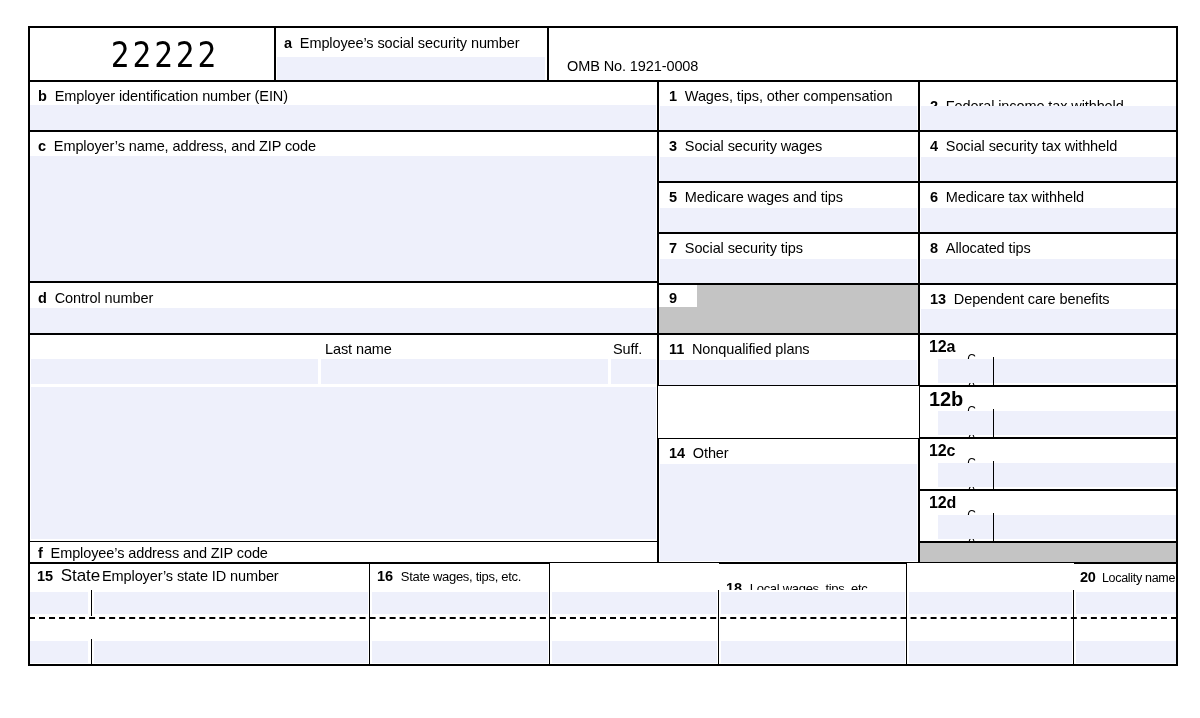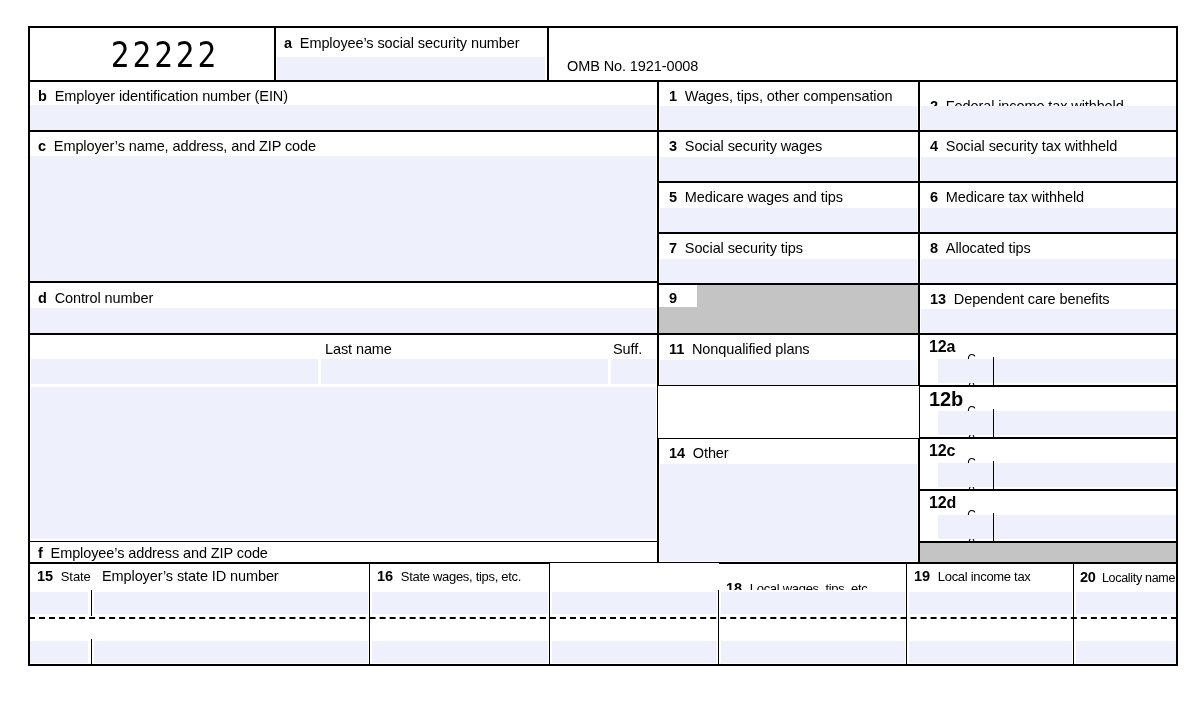--- a/index.html
+++ b/index.html
@@ -90,21 +90,21 @@
     width:22px;height:22px;
     background:#eef0fb;
     border:1px solid #888;
     box-sizing:border-box;
   }
   .chk-lbl{
     position:absolute;
     font-size:11.5px;line-height:12.5px;
     white-space:pre-line;
   }
-  .small-lbl{font-size:13px;}
+  .small-lbl{font-size:17px;}
   .tiny-lbl{font-size:13px;letter-spacing:-0.3px;}
 </style>
 </head>
 <body>
 
 <div id="form-root">
 
   <div id="outer-frame"></div>
 
   <div class="cell" style="left:28px;top:26px;width:247px;height:55px;border-width:2px 1px 1px 2px;"></div>
@@ -293,25 +293,20 @@
     </div>
   </div>
 
 
   <div class="cell" style="left:719px;top:563px;width:188px;height:27px;border-width:1px 1px 0 0;">
     <div class="lbl" style="left:7px;top:4px;margin-top:12px;">
       <span class="num">18</span>&nbsp;&nbsp;<span class="tiny-lbl">Local wages, tips, etc.</span>
     </div>
   </div>
 
-  <div class="cell" style="left:907px;top:563px;width:167px;height:27px;border-width:1px 1px 0 0;">
-    <div class="lbl" style="left:7px;top:4px;">
-      <span class="num">19</span>&nbsp;&nbsp;<span class="tiny-lbl">Local income tax</span>
-    </div>
-  </div>
 
   <div class="cell" style="left:1074px;top:563px;width:104px;height:27px;border-width:1px 2px 0 0;">
     <div class="lbl" style="left:6px;top:5px;font-size:12.5px;letter-spacing:-0.3px;">
       <span class="num" style="font-size:14.5px;">20</span>&nbsp;&nbsp;<span>Locality name</span>
     </div>
   </div>
 
   <div class="cell" style="left:28px;top:590px;width:342px;height:76px;border-width:0 1px 2px 2px;"></div>
   <div class="cell" style="left:370px;top:590px;width:180px;height:76px;border-width:0 1px 2px 0;"></div>
   <div class="cell" style="left:550px;top:590px;width:169px;height:76px;border-width:0 1px 2px 0;"></div>

